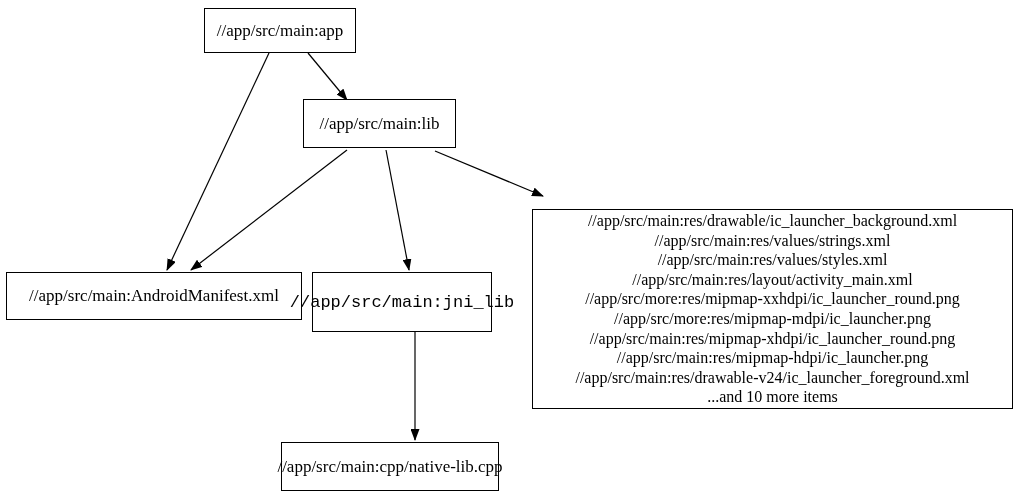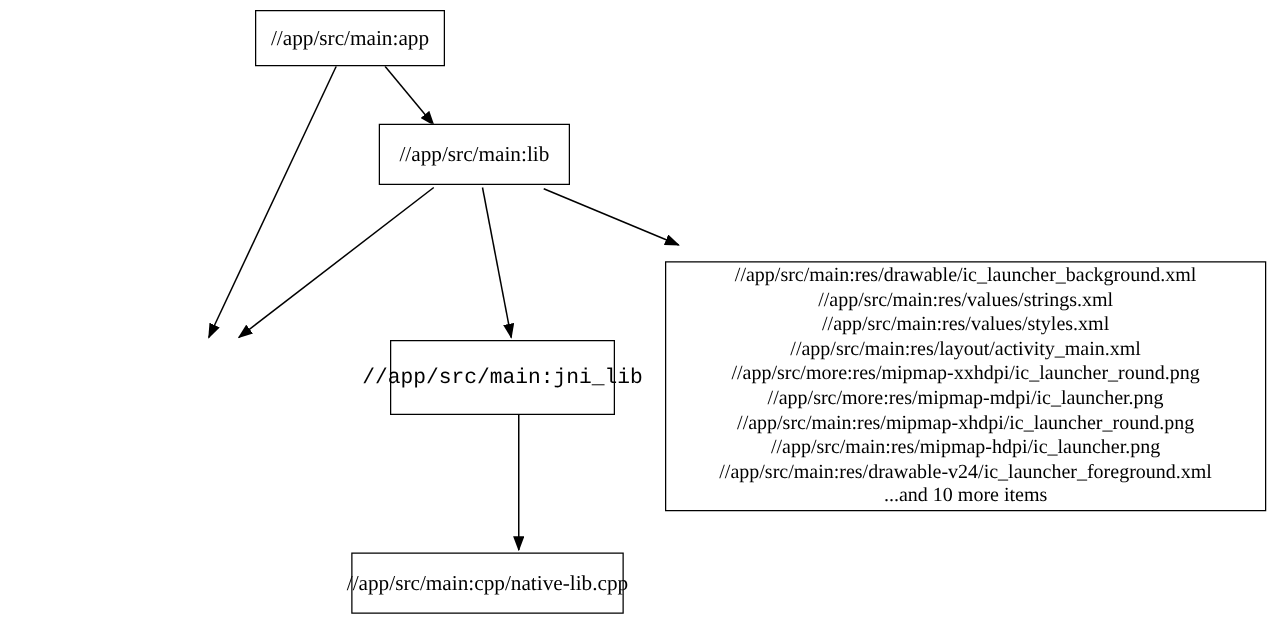--- a/index.html
+++ b/index.html
@@ -72,20 +72,23 @@
   </svg>
 
   <div class="node" id="node-app">
     <span>//app/src/main:app</span>
   </div>
 
   <div class="node" id="node-lib">
     <span>//app/src/main:lib</span>
   </div>
 
+  <div class="node" id="node-manifest">
+    <span>//app/src/main:AndroidManifest.xml</span>
+  </div>
 
   <div class="node" id="node-jni-lib">
     <span>//app/src/main:jni_lib</span>
   </div>
 
   <div class="node multi" id="node-res-files">
     <div>//app/src/main:res/drawable/ic_launcher_background.xml</div>
     <div>//app/src/main:res/values/strings.xml</div>
     <div>//app/src/main:res/values/styles.xml</div>
     <div>//app/src/main:res/layout/activity_main.xml</div>

